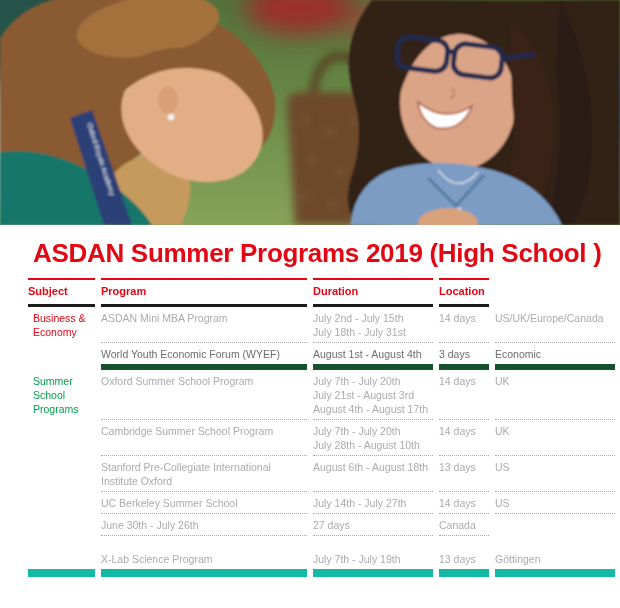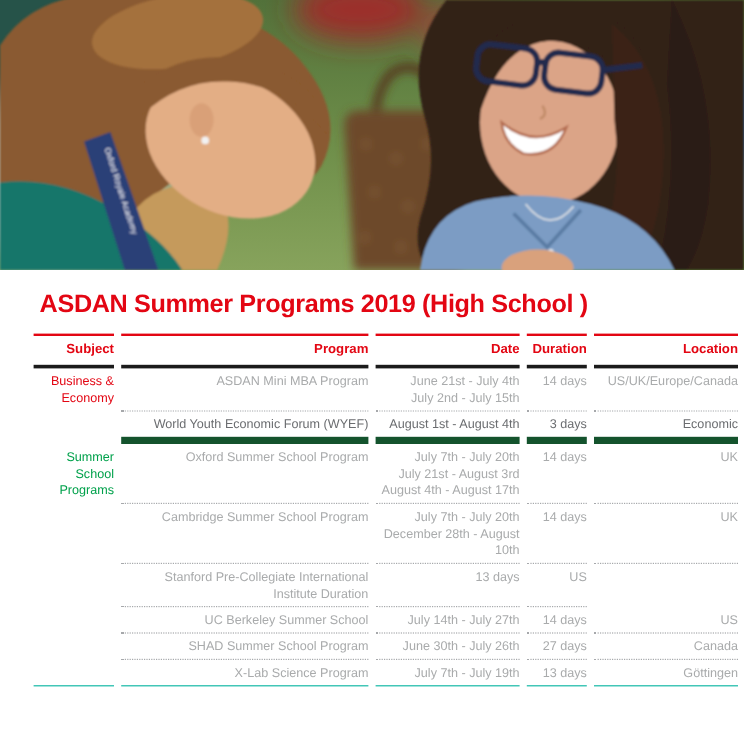--- a/index.html
+++ b/index.html
@@ -4,39 +4,39 @@
 <style>
   html,body{margin:0;padding:0;}
   body{
     width:620px;height:608px;background:#ffffff;overflow:hidden;
     font-family:"Liberation Sans",sans-serif;
     -webkit-font-smoothing:antialiased;
   }
   .photo-wrap{width:620px;height:225px;overflow:hidden;line-height:0;}
   .content{padding-left:28px;width:587px;}
   .page-title{
-    color:#e30613;font-size:21px;font-weight:bold;letter-spacing:-0.3px;
+    color:#e30613;font-size:26px;font-weight:bold;letter-spacing:-0.3px;
     margin:17px 0 13px 5px;line-height:23px;
   }
   .ptable{width:587px;}
-  .row{display:grid;grid-template-columns:67px 206px 120px 50px 120px;column-gap:6px;text-align:right;}
+  .row{display:grid;grid-template-columns:67px 206px 120px 50px 120px;column-gap:6px;}
   .cell{
     font-size:10.5px;line-height:14px;color:#a9abac;
     padding:4px 0 3px 0;min-height:14px;
   }
   .hrow .cell{
     border-top:2px solid #e30613;border-bottom:3px solid #1b1b1b;
     color:#e30613;font-weight:bold;font-size:11px;padding:4px 0 6px 0;
   }
   .subject{padding-left:5px;font-weight:normal;}
   .subject.red{color:#e30613;}
   .subject.green{color:#00a14b;}
   .r-dotted .cell.b{border-bottom:1px dotted #a6a8ab;}
   .r-solid  .cell.b{border-bottom:6px solid #14532d;}
-  .r-end    .cell{border-bottom:1px solid #14b8a6;}
+  .r-end    .cell{border-bottom:8px solid #14b8a6;margin-top:12px;}
   .r-wyef   .cell.b{color:#6b6d70;}
 </style>
 </head>
 <body>
 
 <div class="photo-wrap">
   <svg width="620" height="225" viewBox="0 0 620 225">
     <defs>
       <linearGradient id="bg" x1="0" y1="0" x2="0" y2="1">
         <stop offset="0" stop-color="#52713a"></stop>
@@ -122,34 +122,33 @@
 </div>
 
 <div class="content">
   <h1 class="page-title">ASDAN Summer Programs 2019 (High School )</h1>
 
   <div class="ptable">
 
     <div class="row hrow">
       <div class="cell subject">Subject</div>
       <div class="cell">Program</div>
-      <div class="cell">Date</div>
       <div class="cell">Duration</div>
       <div class="cell">Location</div>
     </div>
 
     <div class="row r-dotted">
       <div class="cell subject red">
         <div>Business &amp;</div>
         <div>Economy</div>
       </div>
       <div class="cell b">ASDAN Mini MBA Program</div>
       <div class="cell b">
-        <div>June 21st - July 4th</div>
         <div>July 2nd - July 15th</div>
+        <div>July 18th - July 31st</div>
       </div>
       <div class="cell b">14 days</div>
       <div class="cell b">US/UK/Europe/Canada</div>
     </div>
 
     <div class="row r-solid r-wyef">
       <div class="cell subject"></div>
       <div class="cell b">World Youth Economic Forum (WYEF)</div>
       <div class="cell b">
         <div>August 1st - August 4th</div>
@@ -172,46 +171,48 @@
       </div>
       <div class="cell b">14 days</div>
       <div class="cell b">UK</div>
     </div>
 
     <div class="row r-dotted">
       <div class="cell subject"></div>
       <div class="cell b">Cambridge Summer School Program</div>
       <div class="cell b">
         <div>July 7th - July 20th</div>
-        <div>December 28th - August 10th</div>
+        <div>July 28th - August 10th</div>
       </div>
       <div class="cell b">14 days</div>
       <div class="cell b">UK</div>
     </div>
 
     <div class="row r-dotted">
       <div class="cell subject"></div>
-      <div class="cell b">Stanford Pre-Collegiate International Institute Duration</div>
+      <div class="cell b">Stanford Pre-Collegiate International Institute Oxford</div>
+      <div class="cell b">
+        <div>August 6th - August 18th</div>
+      </div>
       <div class="cell b">13 days</div>
       <div class="cell b">US</div>
     </div>
 
     <div class="row r-dotted">
       <div class="cell subject"></div>
       <div class="cell b">UC Berkeley Summer School</div>
       <div class="cell b">
         <div>July 14th - July 27th</div>
       </div>
       <div class="cell b">14 days</div>
       <div class="cell b">US</div>
     </div>
 
     <div class="row r-dotted">
       <div class="cell subject"></div>
-      <div class="cell b">SHAD Summer School Program</div>
       <div class="cell b">
         <div>June 30th - July 26th</div>
       </div>
       <div class="cell b">27 days</div>
       <div class="cell b">Canada</div>
     </div>
 
     <div class="row r-end">
       <div class="cell subject"></div>
       <div class="cell b">X-Lab Science Program</div>

